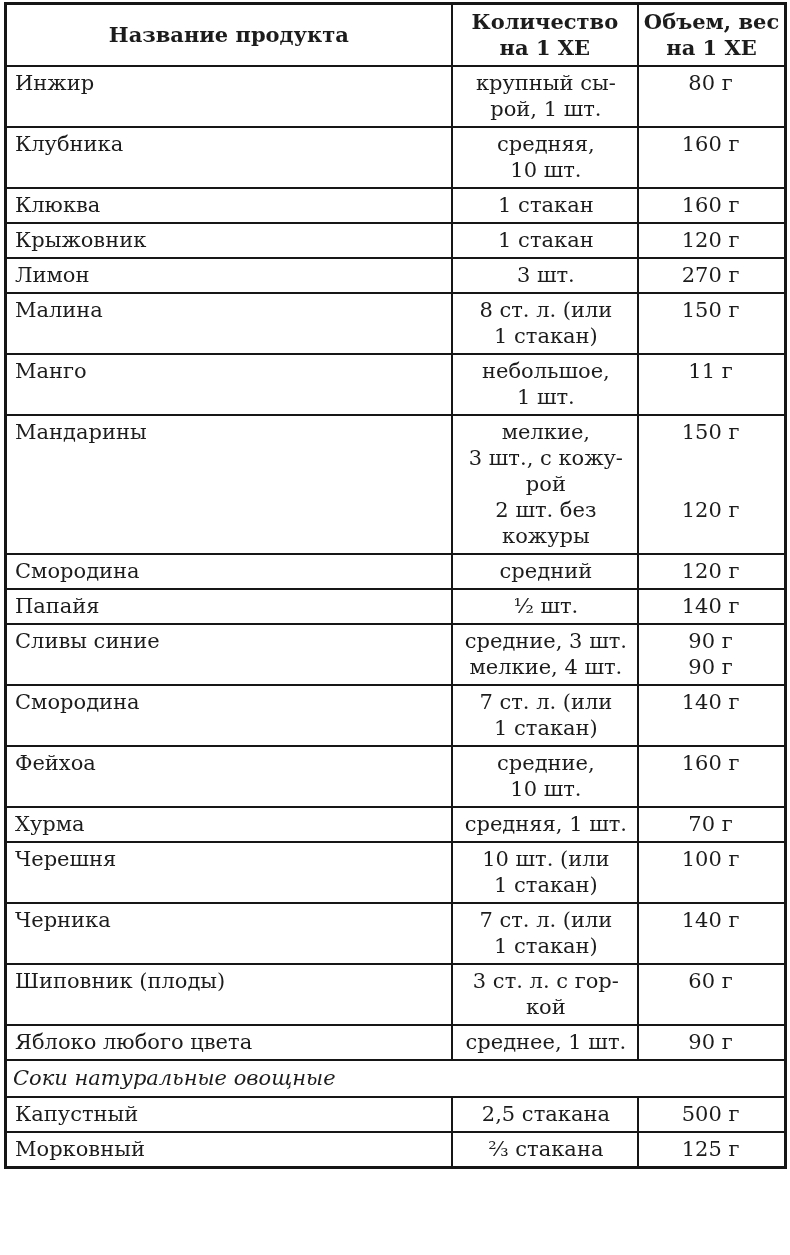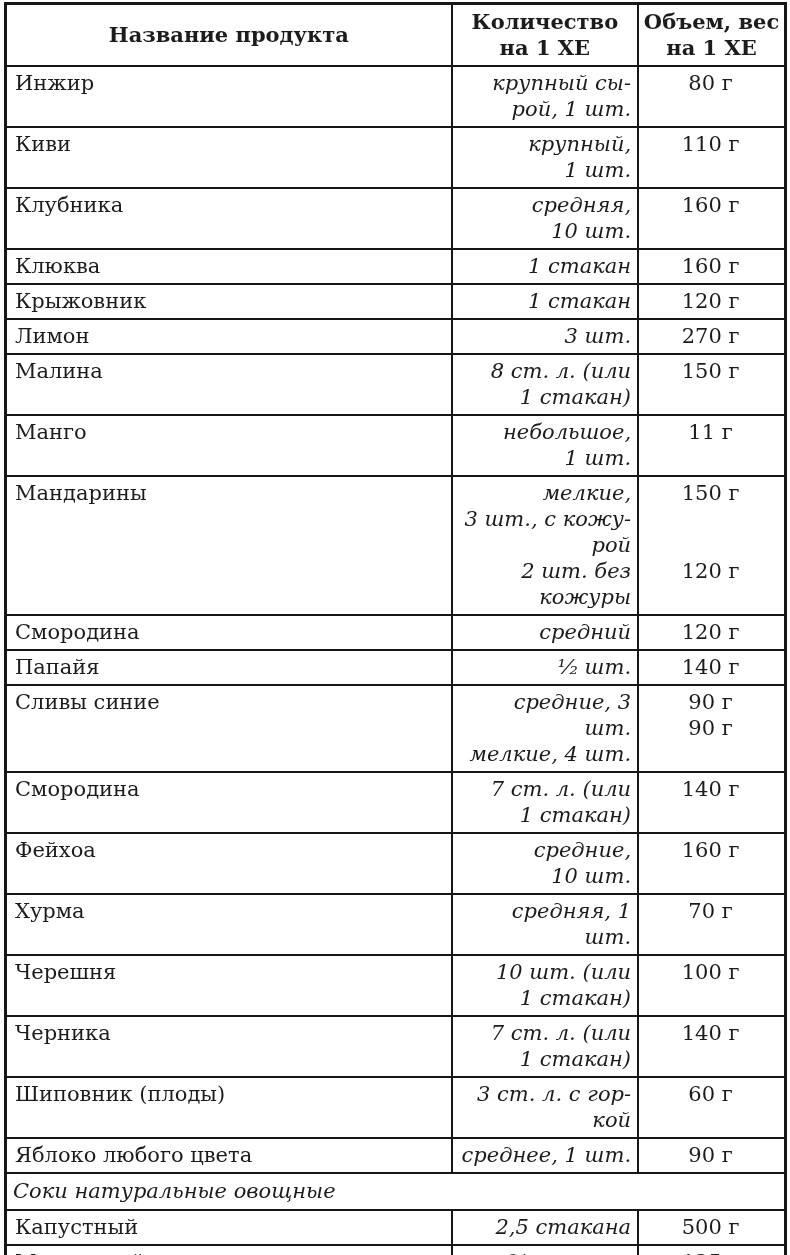--- a/index.html
+++ b/index.html
@@ -43,22 +43,21 @@
     font-size: 21px;
     line-height: 26px;
     vertical-align: top;
     padding: 3px 6px 4px 8px;
     white-space: pre-line;
   }
   td.cell-name {
     text-align: left;
   }
   td.cell-qty {
-    text-align: right;
-    font-style: italic;
+    text-align: center;
   }
   td.cell-weight {
     text-align: center;
     padding-left: 0;
     padding-right: 2px;
   }
   td.section-cell {
     font-style: italic;
     padding: 4px 6px 5px;
   }
@@ -82,26 +81,20 @@
     </tr>
   </thead>
   <tbody>
       <tr>
         <td class="cell-name">Инжир</td>
         <td class="cell-qty">крупный сы-
 рой, 1 шт.</td>
         <td class="cell-weight">80 г</td>
       </tr>
       <tr>
-        <td class="cell-name">Киви</td>
-        <td class="cell-qty">крупный,
-1 шт.</td>
-        <td class="cell-weight">110 г</td>
-      </tr>
-      <tr>
         <td class="cell-name">Клубника</td>
         <td class="cell-qty">средняя,
 10 шт.</td>
         <td class="cell-weight">160 г</td>
       </tr>
       <tr>
         <td class="cell-name">Клюква</td>
         <td class="cell-qty">1 стакан</td>
         <td class="cell-weight">160 г</td>
       </tr>

